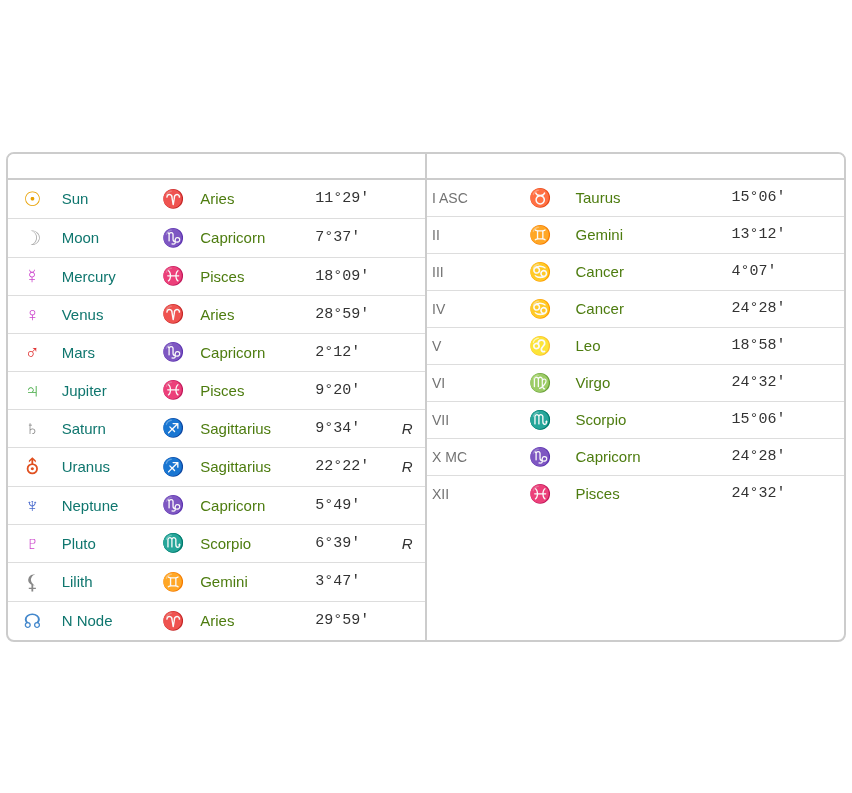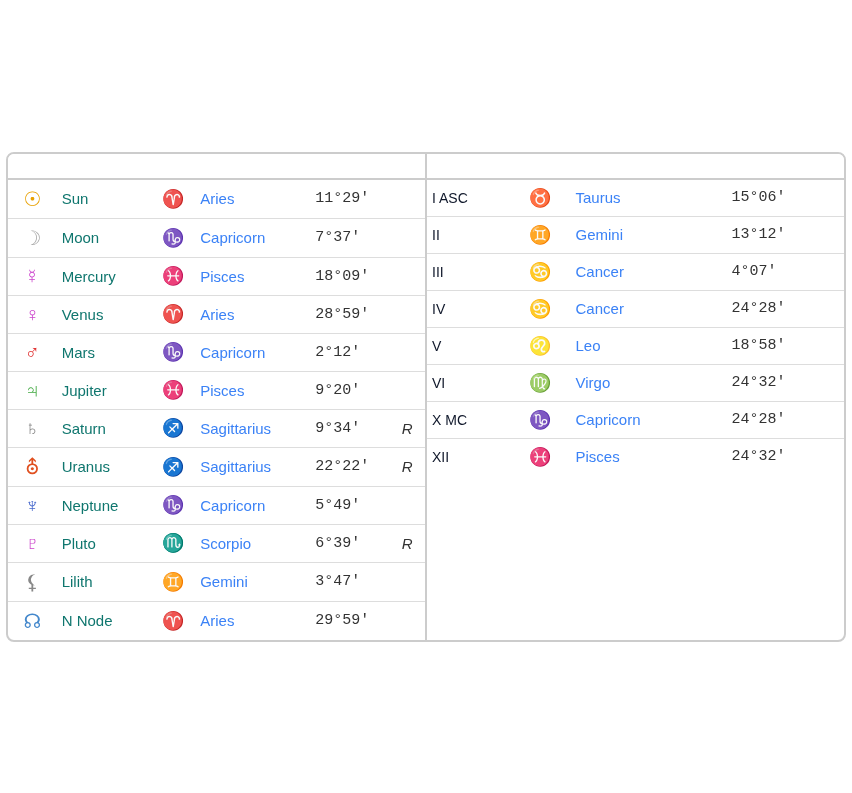--- a/index.html
+++ b/index.html
@@ -69,21 +69,21 @@
       width: 70px;
       color: #0f766e;
     }
     .sign-sym-cell {
       width: 28px;
       text-align: center;
       font-size: 18px;
     }
     .sign-name-cell {
       width: 85px;
-      color: #3b82f6;
+      color: #4d7c0f;
     }
     .deg-cell {
       width: 50px;
       color: #333;
       font-family: Liberation Mono, monospace;
     }
     .r-cell {
       width: 18px;
       color: #333;
       font-style: italic;
@@ -115,21 +115,21 @@
     .sagittarius-sym { color: #888; }
     .gemini-sym { color: #4488cc; }
     .taurus-sym { color: #e05020; }
     .cancer-sym { color: #44aa44; }
     .leo-sym { color: #888; }
     .virgo-sym { color: #cc44aa; }
     .scorpio2-sym { color: #cc44aa; }
     .aquarius-sym { color: #cc88cc; }
 
     
-    .house-label { color: #0f172a; }
+    .house-label { color: #737373; }
   </style>
 </head>
 <body>
 
 <div class="outer">
   <div class="header-row">
     <div class="header-left"></div>
     <div class="header-divider"></div>
     <div class="header-right"></div>
   </div>
@@ -270,20 +270,26 @@
     <td class="sign-name-cell">Leo</td>
     <td class="deg-cell">18°58'</td>
   </tr>
             <tr>
     <td class="house-cell house-label">VI</td>
     <td class="sign-sym-cell virgo-sym">♍</td>
     <td class="sign-name-cell">Virgo</td>
     <td class="deg-cell">24°32'</td>
   </tr>
             <tr>
+    <td class="house-cell house-label">VII</td>
+    <td class="sign-sym-cell scorpio2-sym">♏</td>
+    <td class="sign-name-cell">Scorpio</td>
+    <td class="deg-cell">15°06'</td>
+  </tr>
+            <tr>
     <td class="house-cell house-label">X MC</td>
     <td class="sign-sym-cell capricorn-sym">♑</td>
     <td class="sign-name-cell">Capricorn</td>
     <td class="deg-cell">24°28'</td>
   </tr>
             <tr>
     <td class="house-cell house-label">XII</td>
     <td class="sign-sym-cell pisces-sym">♓</td>
     <td class="sign-name-cell">Pisces</td>
     <td class="deg-cell">24°32'</td>

